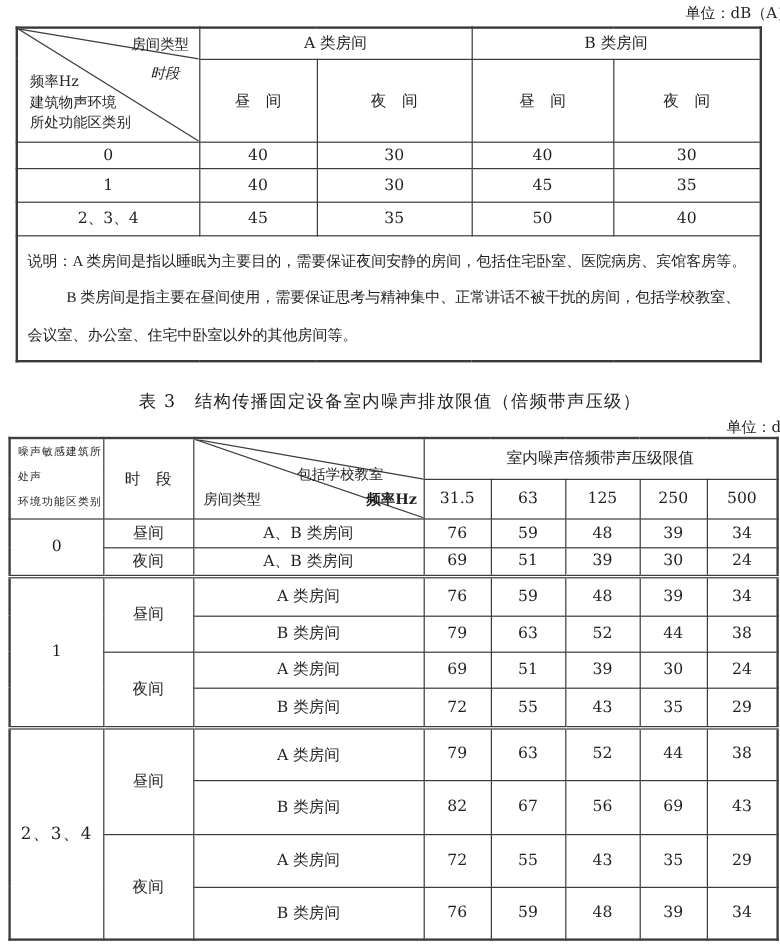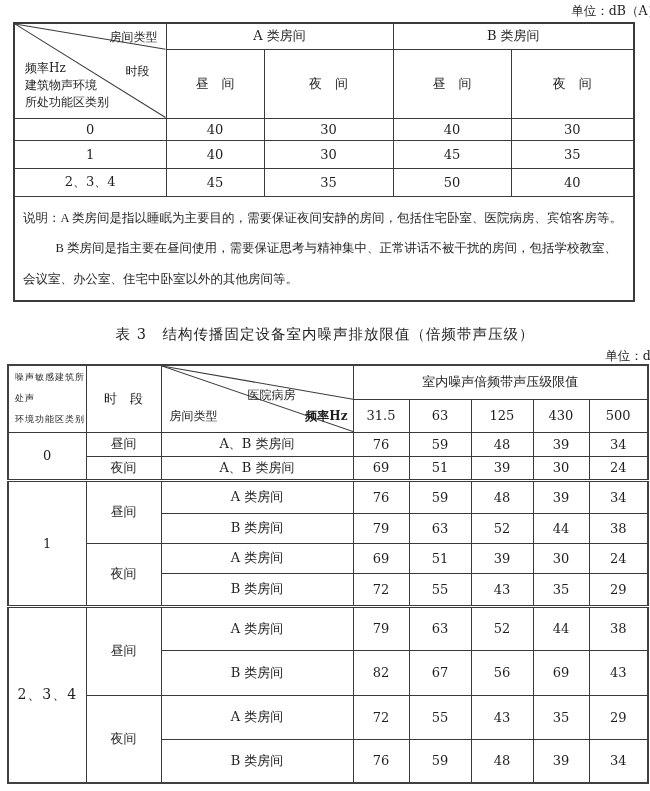--- a/index.html
+++ b/index.html
@@ -15,21 +15,21 @@
   .caption{position:absolute;top:325px;left:0;width:650px;text-align:center;
            font-weight:normal;font-size:14.5px;letter-spacing:1px;}
   
   .r26{height:26px}.r69{height:69px}.r22{height:22px}.r28{height:28px}.r105{height:105px}
   .h34{height:34px}.h33{height:33px}.h24{height:24px}.h30{height:30px}.h44{height:44px}.h45{height:45px}
   
   .diag{position:relative;}
   .diag svg{position:absolute;left:0;top:0;width:100%;height:100%;display:block;}
   .diag .lbl{position:absolute;font-size:12px;white-space:nowrap;}
   .d1-room{top:5px;right:8px;}
-  .d1-period{top:39px;right:16px;}
+  .d1-period{top:29px;right:16px;font-style:italic;}
   .d1-cat{left:10px;top:36px;text-align:left;line-height:17px;}
   .d1-cat span{display:block;}
   .d3-cf{left:86px;top:21px;font-size:11px;}
   .d3-fu{right:5px;top:42px;font-size:11px;font-weight:bold;}
   .d3-room{left:8px;bottom:7px;}
   
   .zone-head{text-align:left;}
   .zone-head span{display:block;font-size:9px;padding-left:6px;line-height:21px;letter-spacing:1px;}
   
   .notes{text-align:left;font-size:12.5px;padding:3px 10px 2px 8px;}
@@ -127,31 +127,31 @@
       <td rowspan="2" class="zone-head">
         <span>噪声敏感建筑所处声</span>
         <span>环境功能区类别</span>
       </td>
       <td rowspan="2">时　段</td>
       <td rowspan="2" class="diag">
         <svg viewBox="0 0 190 65" preserveAspectRatio="none">
           <line x1="0" y1="0" x2="190" y2="33" stroke="#3a3a3a" stroke-width="1"></line>
           <line x1="0" y1="0" x2="190" y2="65" stroke="#3a3a3a" stroke-width="1"></line>
         </svg>
-        <span class="lbl d3-cf">医院病房</span>
+        <span class="lbl d3-cf">包括学校教室</span>
         <span class="lbl d3-fu">频率Hz</span>
         <span class="lbl d3-room">房间类型</span>
       </td>
       <td colspan="5">室内噪声倍频带声压级限值</td>
     </tr>
     <tr class="h33">
       <td>31.5</td>
       <td>63</td>
       <td>125</td>
-      <td>430</td>
+      <td>250</td>
       <td>500</td>
     </tr>
 
     <tr class="h24">
       <td rowspan="2">0</td>
       <td>昼间</td>
       <td>A、B 类房间</td>
       <td>76</td>
       <td>59</td>
       <td>48</td>

